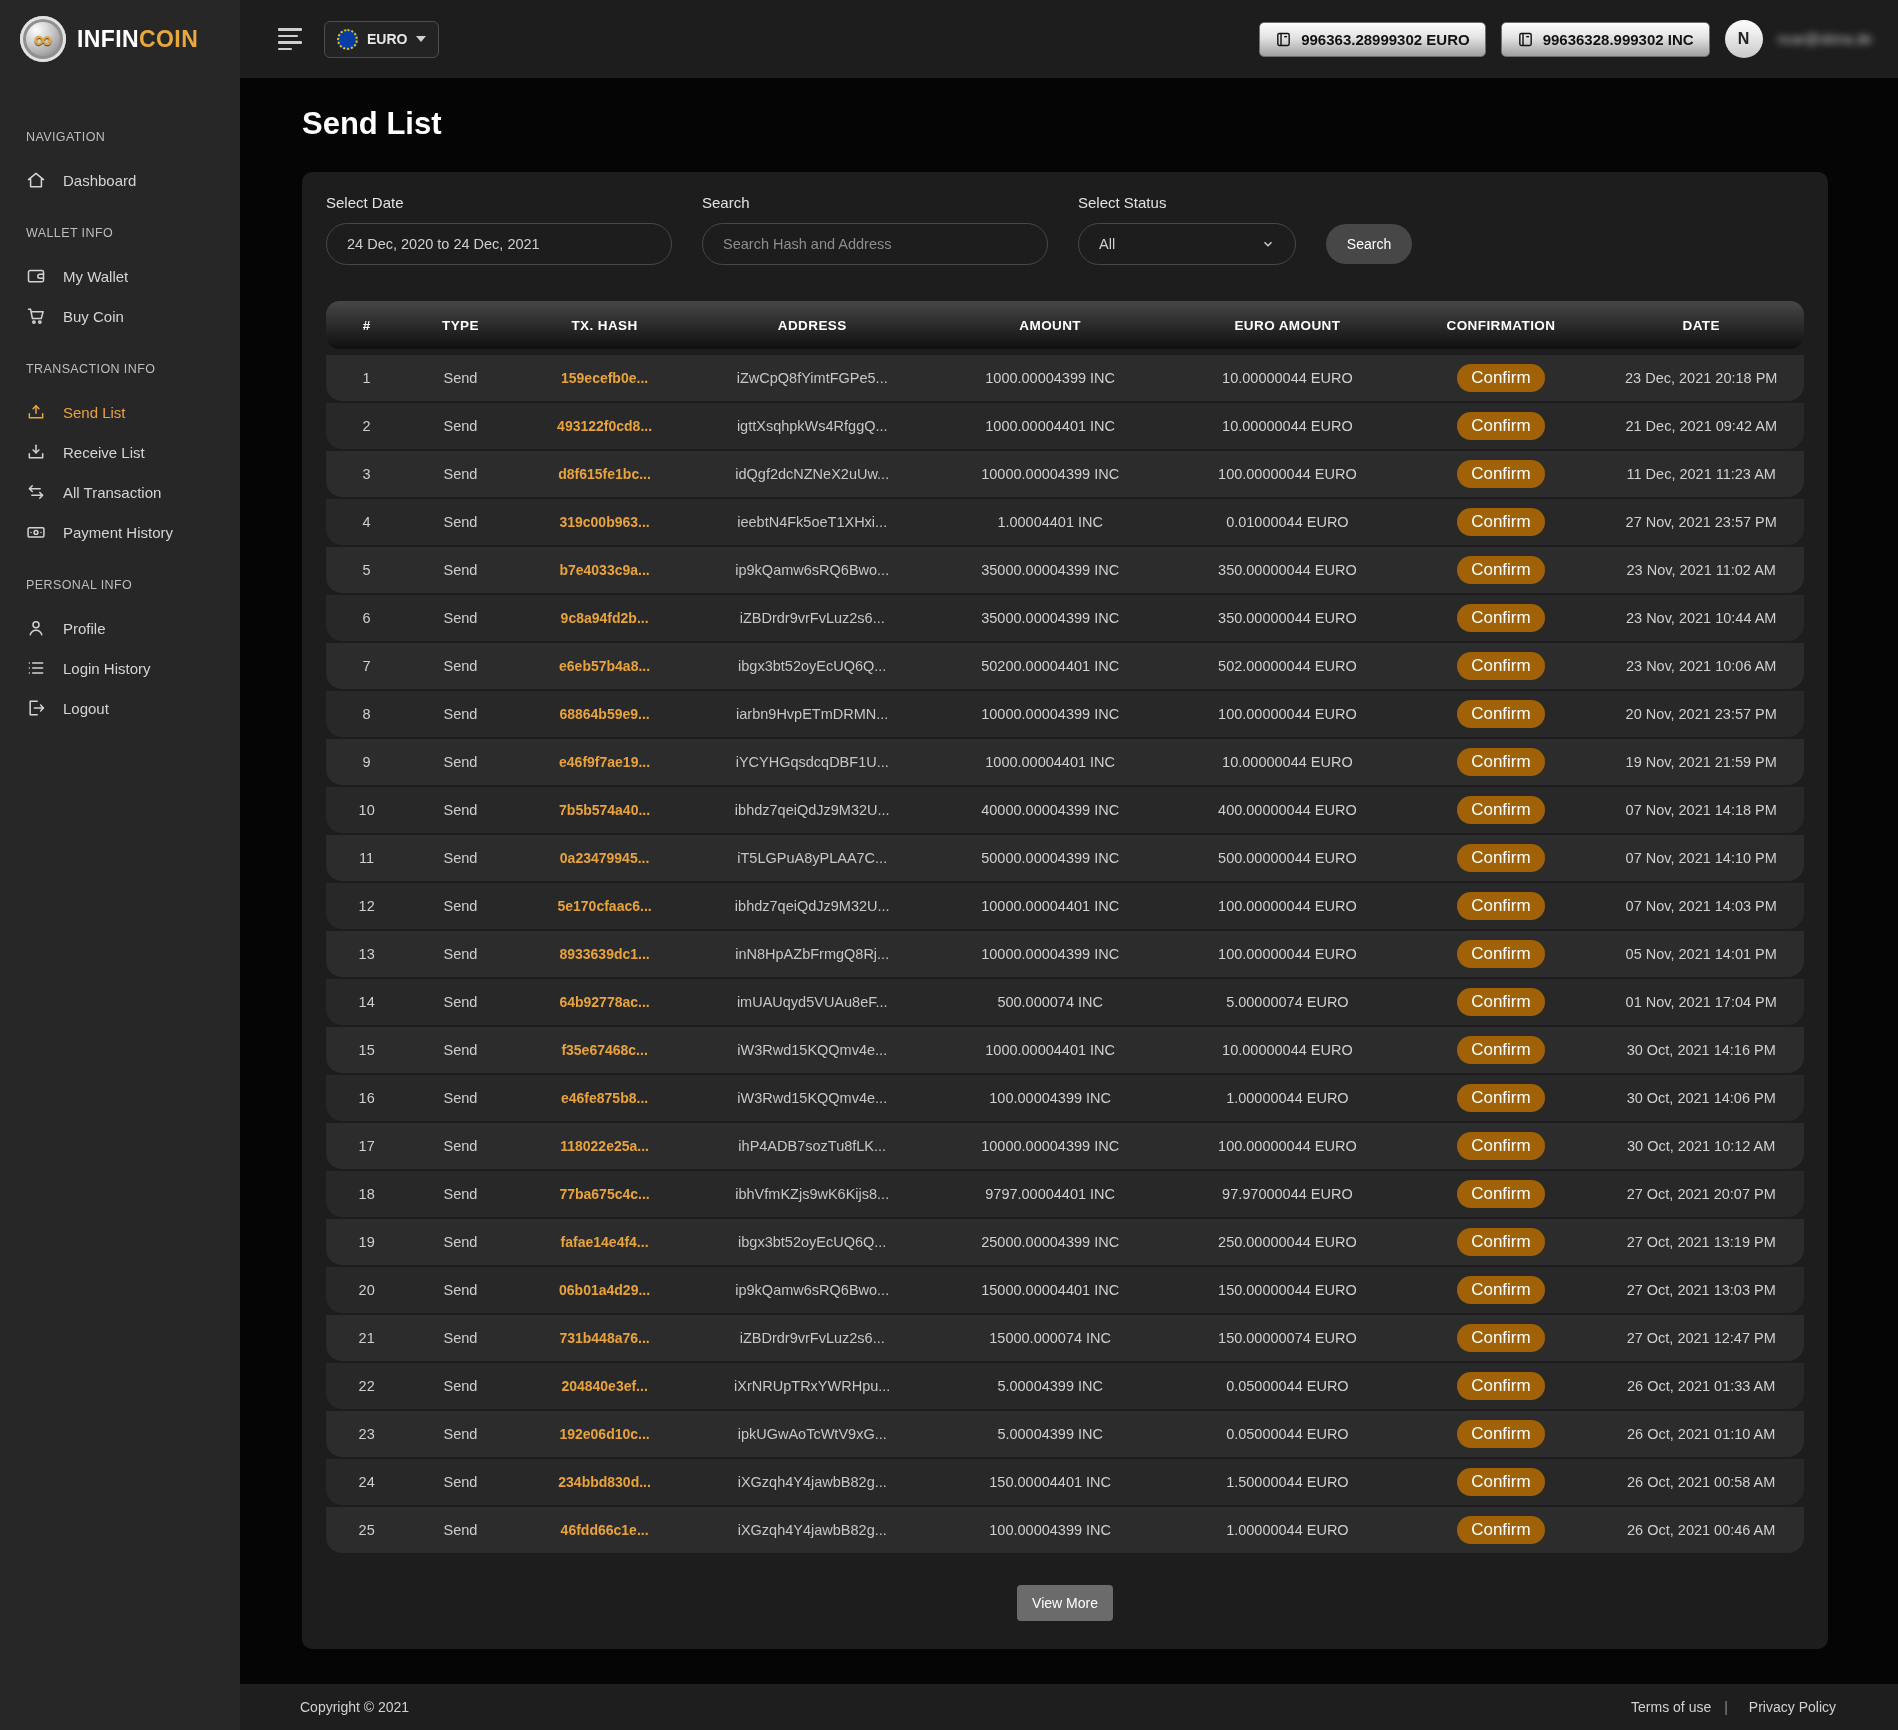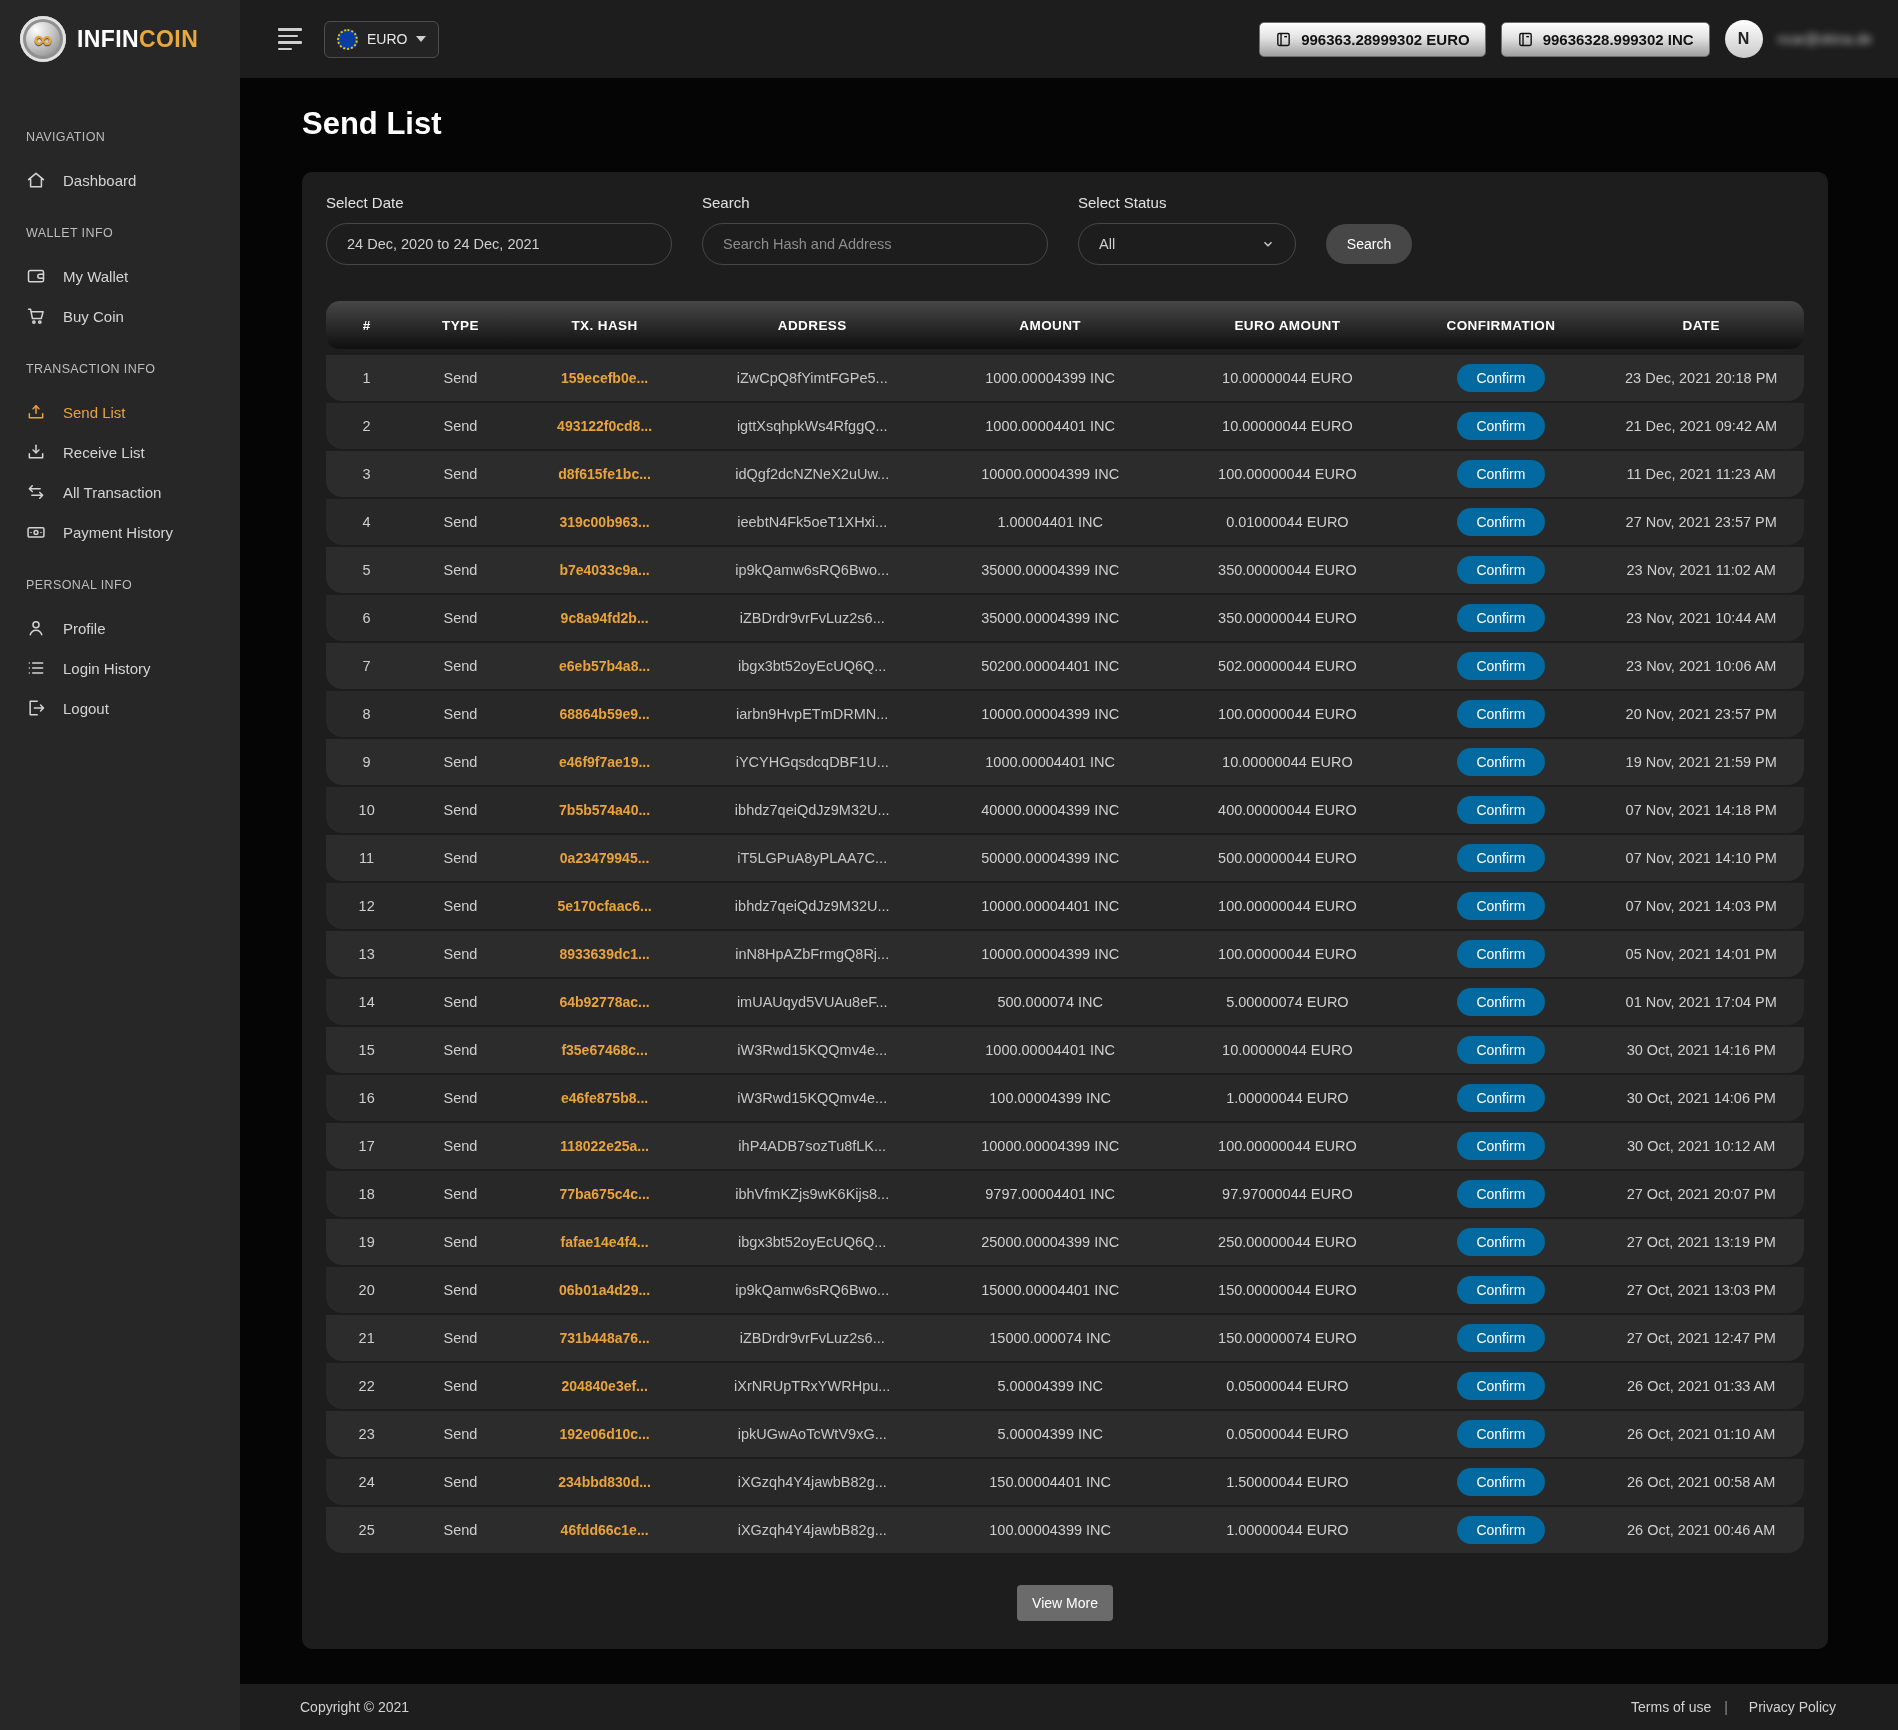--- a/index.html
+++ b/index.html
@@ -30,21 +30,21 @@
   
   .main { flex:1; display:flex; flex-direction:column; min-width:0; }
   .topbar { height:78px; background:#1d1d1d; display:flex; align-items:center;
     padding:0 26px 0 38px; gap:20px; }
   .hamburger { width:26px; display:flex; flex-direction:column; gap:4px; cursor:pointer; }
   .hamburger span { height:2.5px; background:#cfcfcf; border-radius:1px; }
   .hamburger span:nth-child(1){width:24px;} .hamburger span:nth-child(2){width:20px;}
   .hamburger span:nth-child(3){width:24px;} .hamburger span:nth-child(4){width:14px;}
   .currency-btn { display:flex; align-items:center; gap:9px; border:1px solid #4d4d4d;
     border-radius:6px; padding:7px 12px; background:#232323; color:#e8e8e8; font-size:14px;
-    font-weight:400; cursor:pointer; }
+    font-weight:700; cursor:pointer; }
   .eu-flag { width:21px; height:21px; border-radius:50%; background:#0a3da4;
     border:2px dotted #f2c200; }
   .caret-down { width:0; height:0; border-left:5px solid transparent; border-right:5px solid transparent;
     border-top:6px solid #d0d0d0; }
   .topbar-right { margin-left:auto; display:flex; align-items:center; gap:15px;padding-left:28px; }
   .balance-btn { display:flex; align-items:center; gap:9px; cursor:pointer;
     background:linear-gradient(180deg,#ffffff 0%,#e2e2e2 45%,#9f9f9f 100%);
     border:1px solid #6e6e6e; border-radius:5px; padding:8px 15px;
     font-size:15px; font-weight:600; color:#121212; white-space:nowrap; }
   .balance-btn svg { width:17px; height:17px; }
@@ -80,22 +80,22 @@
     border-radius:14px; color:#fff; font-size:13.5px; font-weight:700; letter-spacing:.4px;
     margin-bottom:6px; }
   .t-header .th { text-align:center; }
   .t-row { display:grid; grid-template-columns:var(--cols); height:46px; align-items:center;
     background:#2c2c2c; border-radius:0 0 16px 16px; margin-bottom:2px;
     color:#cfcfcf; font-size:14.5px; }
   .t-row:nth-child(even) { background:#282828; }
   .t-row > div { text-align:center; overflow:hidden; white-space:nowrap; }
   .c-hash { color:#e8a33c; font-weight:700; font-size:14px; cursor:pointer; }
   .c-addr { color:#c6c6c6; }
-  .confirm-btn { background:#0369a1; color:#fff; border:none; border-radius:15px;
-    width:88px; height:28px; font-size:14px; cursor:pointer; margin:0 auto; display:block;
+  .confirm-btn { background:#a16207; color:#fff; border:none; border-radius:15px;
+    width:88px; height:28px; font-size:17px; cursor:pointer; margin:0 auto; display:block;
     font-family:"Liberation Sans", sans-serif; }
 
   .view-more-wrap { display:flex; justify-content:center; padding:30px 0 6px; }
   .view-more { background:#6b6b6b; color:#fff; border:none; border-radius:4px;
     padding:10px 15px; font-size:14px; cursor:pointer; font-family:"Liberation Sans", sans-serif; }
 
   
   .footer { height:46px; background:#1e1e1e; display:flex; align-items:center;
     justify-content:space-between; padding:0 62px 0 60px; color:#d2d2d2; font-size:14px; }
   .footer-links { display:flex; align-items:center; gap:13px; }

